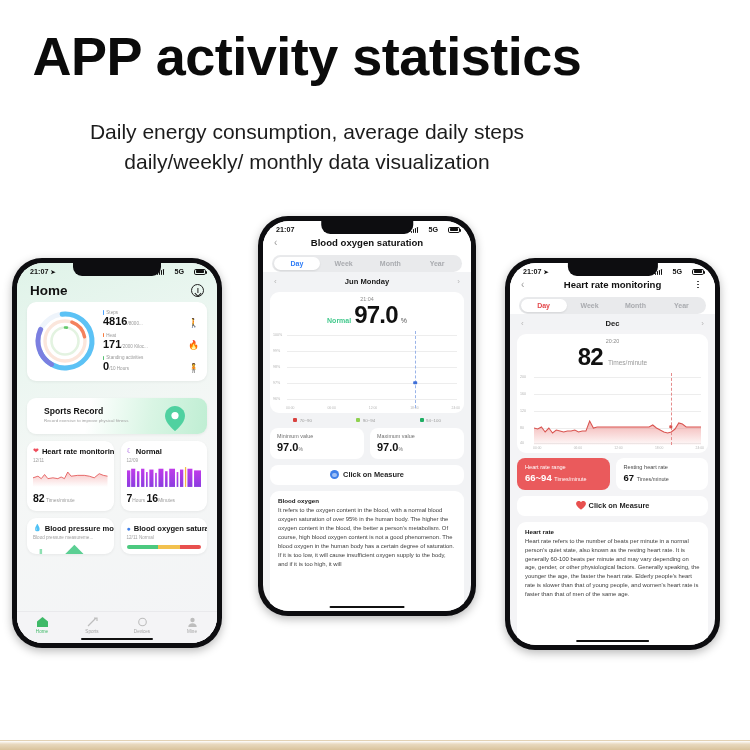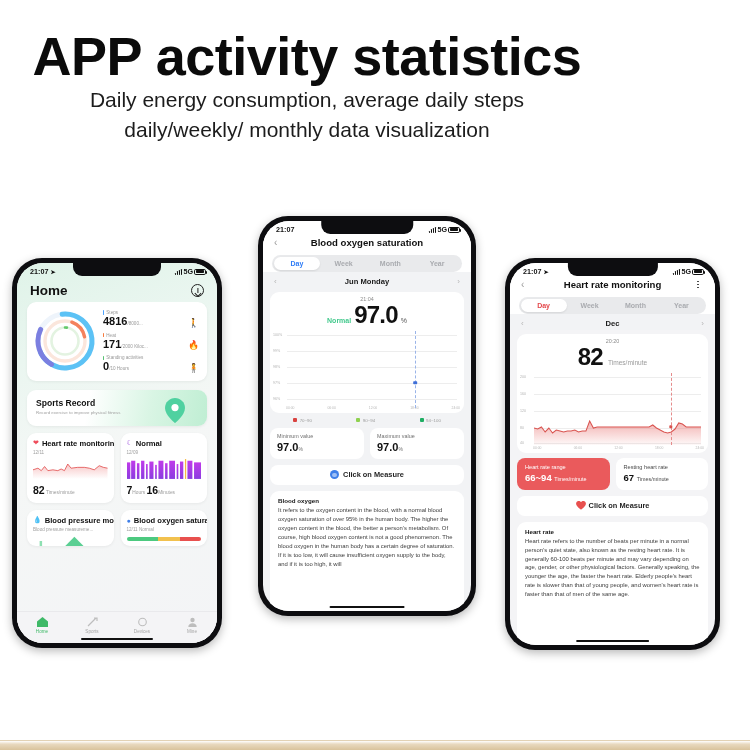--- a/index.html
+++ b/index.html
@@ -16,21 +16,21 @@
   }
 
   
   .hero { position:absolute; top:28px; left:0; width:614px; text-align:center; }
   .hero h1 {
     font-size: 54px; font-weight: 700; letter-spacing: -0.5px;
     color:#0b0b0b; line-height:1.05;
     font-family:"Liberation Sans","DejaVu Sans",sans-serif;
   }
   .hero p {
-    margin-top: 0; font-size: 21px; color:#1c1c1c; line-height:1.45;
+    margin-top: 32px; font-size: 21px; color:#1c1c1c; line-height:1.45;
     font-weight:400; padding:0 55px;
   }
 
   
   .phone {
     position:absolute;
     background:#0d0d10;
     border-radius: 30px;
     padding: 5px;
     box-shadow: 0 3px 10px rgba(0,0,0,.28);
@@ -45,21 +45,21 @@
     border-bottom-left-radius:9px; border-bottom-right-radius:9px; z-index:9;
   }
   .homebar {
     position:absolute; bottom:3px; left:50%; transform:translateX(-50%);
     width:36%; height:2.5px; border-radius:2px; background:#111; z-index:9;
   }
   .statusbar {
     display:flex; align-items:center; justify-content:space-between;
     padding: 4px 11px 1px 13px; font-size:7.2px; font-weight:700; color:#111;
   }
-  .sb-right { display:flex; align-items:center; gap:1px; }
+  .sb-right { display:flex; align-items:center; gap:10px; }
   .bars { display:flex; align-items:flex-end; gap:0.8px; height:6px; }
   .bars i { width:1.3px; background:#111; border-radius:.4px; display:block; }
   .bars i:nth-child(1){height:2px}.bars i:nth-child(2){height:3.2px}
   .bars i:nth-child(3){height:4.4px}.bars i:nth-child(4){height:6px}
   .batt { width:12px; height:6px; border:.8px solid #111; border-radius:1.8px; position:relative; }
   .batt::after{content:"";position:absolute;right:-2px;top:1.6px;width:1.2px;height:2.6px;background:#111;border-radius:0 1px 1px 0;}
   .batt i { position:absolute; left:.8px; top:.8px; bottom:.8px; width:8.5px; background:#111; border-radius:.8px; display:block;}
 
   
   #phone-left { left:12px; top:258px; width:210px; height:390px; }
@@ -81,21 +81,21 @@
   .rings { width:62px; height:62px; position:relative; flex:0 0 auto; }
   .metrics { flex:1; display:flex; flex-direction:column; gap:5px; }
   .metric { display:flex; align-items:flex-end; gap:4px; }
   .m-txt { flex:1; }
   .m-lab { font-size:4.6px; color:#9a9a9a; display:flex; align-items:center; gap:2px; }
   .m-lab::before { content:""; width:1.3px; height:4.5px; border-radius:1px; background:#4da3ff; }
   .m-lab.o::before{background:#f87a3c}.m-lab.g::before{background:#56c271}
   .m-val { font-size:11px; font-weight:700; color:#111; line-height:1.15; }
   .m-val small { font-size:4.6px; font-weight:400; color:#9a9a9a; }
   .m-ic { font-size:9px; line-height:1; }
-  .sports-card { margin-top:9px; padding:8px 9px 11px; position:relative; overflow:hidden;
+  .sports-card { margin-top:17px; padding:8px 17px 11px; position:relative; overflow:hidden;
     background:linear-gradient(100deg,#ffffff 0%,#ffffff 34%,#d9f5e4 68%,#bfeed3 100%); }
   .sports-card h4 { font-size:8.6px; font-weight:700; color:#111; }
   .sports-card p { font-size:4.4px; color:#a2a2a2; margin-top:2px; }
   .pin { position:absolute; right:22px; top:8px; width:20px; height:25px; }
   .grid2 { display:grid; grid-template-columns:1fr 1fr; gap:7px; margin-top:7px; }
   .mini { padding:6px 6px 7px; overflow:hidden; }
   .mini-h { display:flex; align-items:center; gap:3px; }
   .mini-h b { font-size:7.6px; color:#111; white-space:nowrap; }
   .mini-d { font-size:4.6px; color:#a0a0a0; margin-top:2px; }
   .mini-f { margin-top:4px; font-size:4.8px; color:#9b9b9b; }

